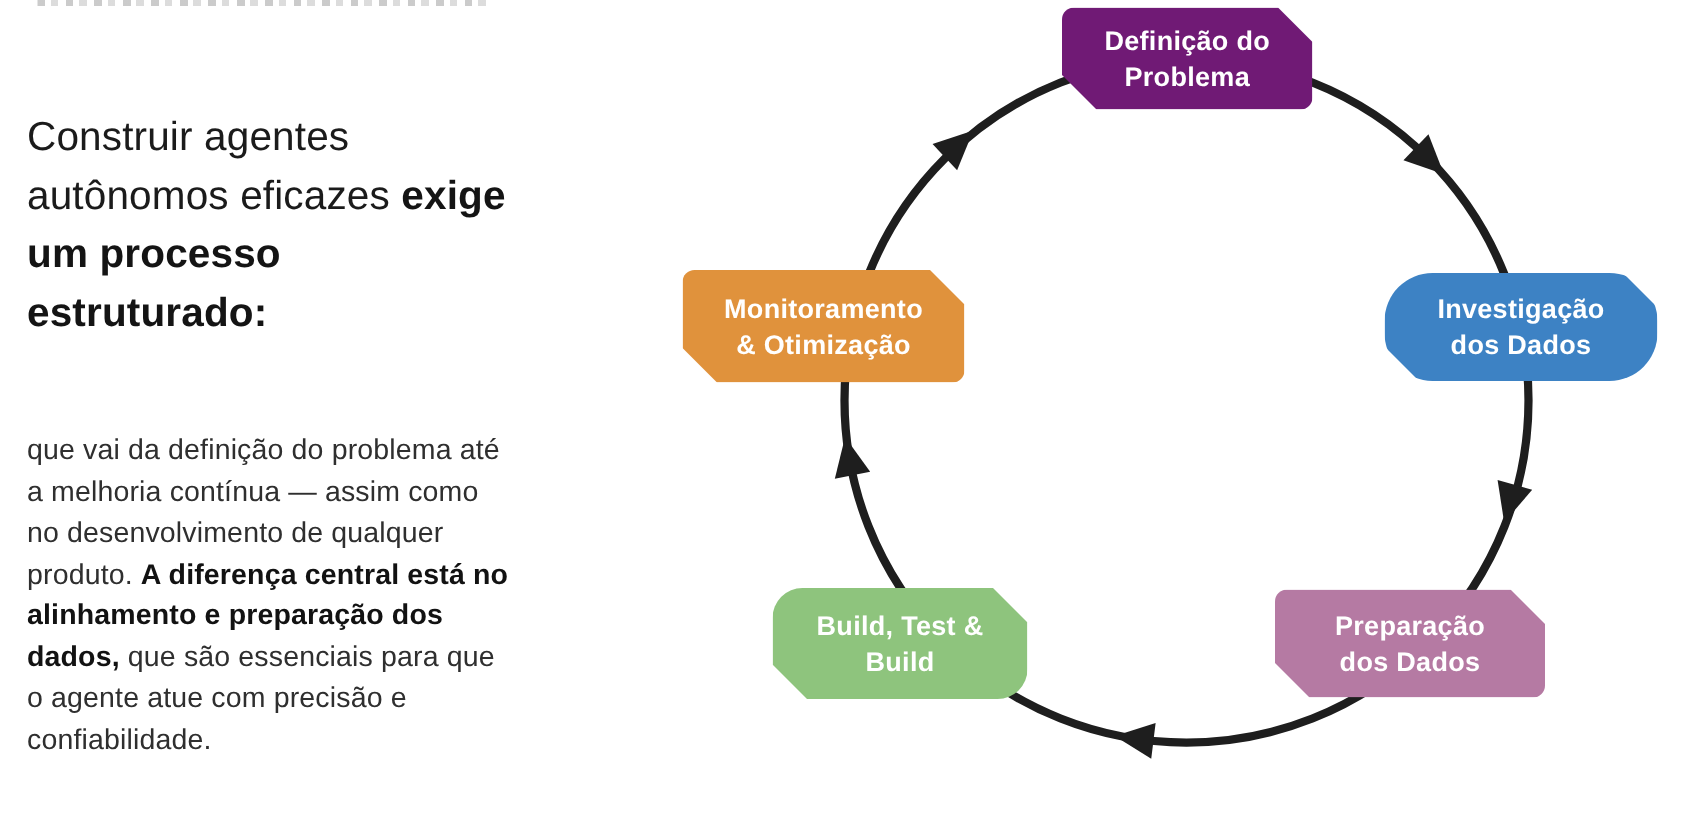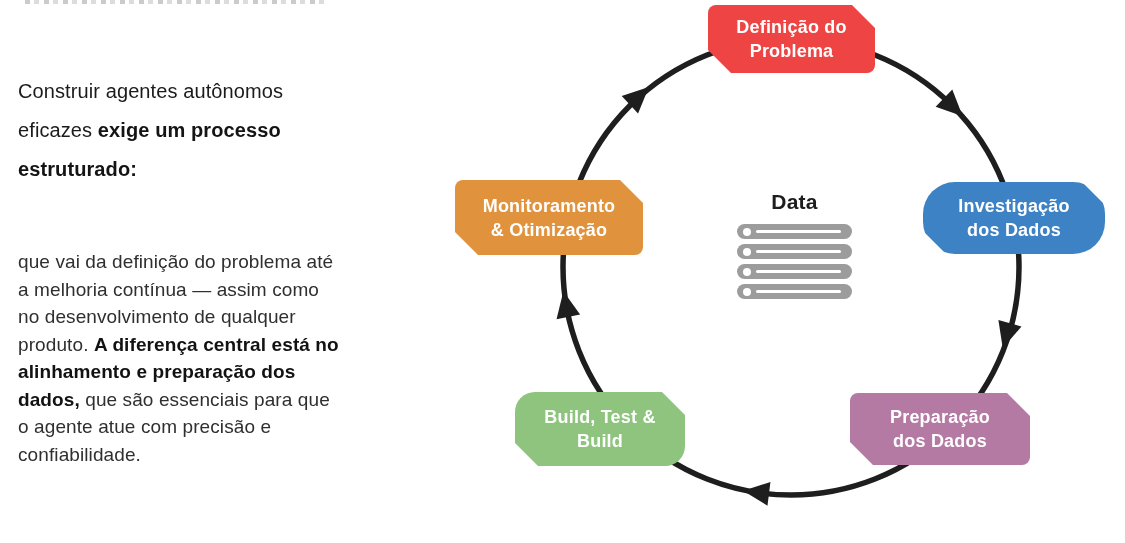--- a/index.html
+++ b/index.html
@@ -25,21 +25,21 @@
     opacity: .85;
   }
 
   
   .left-panel {
     position: absolute;
     left: 18px; top: 72px;
     width: 322px;
   }
   .heading {
-    font-size: 20px;
+    font-size: 27px;
     line-height: 39px;
     font-weight: 400;
     color: #1b1b1b;
     letter-spacing: .1px;
   }
   .heading strong { font-weight: 700; color: #141414; }
   .description {
     margin-top: 59px;
     font-size: 19px;
     line-height: 27.5px;
@@ -130,43 +130,34 @@
 
   <svg class="cycle-svg" viewBox="0 0 1125 543">
     <circle cx="791" cy="267" r="228" fill="none" stroke-width="5.5" style="stroke: rgb(30, 30, 30);"></circle>
     <polygon points="-7,-12 19,0 -7,12" transform="translate(635,100) rotate(-43)" style="fill: rgb(30, 30, 30);"></polygon>
     <polygon points="-7,-12 19,0 -7,12" transform="translate(949,103) rotate(44)" style="fill: rgb(30, 30, 30);"></polygon>
     <polygon points="-7,-12 19,0 -7,12" transform="translate(1008,330) rotate(106)" style="fill: rgb(30, 30, 30);"></polygon>
     <polygon points="-7,-12 19,0 -7,12" transform="translate(762,493) rotate(187)" style="fill: rgb(30, 30, 30);"></polygon>
     <polygon points="-7,-12 19,0 -7,12" transform="translate(567,310) rotate(-101)" style="fill: rgb(30, 30, 30);"></polygon>
   </svg>
 
-  <div class="stage stage-definicao" style="background: #ef4444;">
+  <div class="stage stage-definicao" style="background: #701a75;">
     <span><span>Definição do</span><br><span>Problema</span></span>
   </div>
 
   <div class="stage stage-investigacao" style="background: rgb(61, 130, 196); border-radius: 32px;">
     <span><span>Investigação</span><br><span>dos Dados</span></span>
   </div>
 
   <div class="stage stage-preparacao" style="background: rgb(181, 122, 163);">
     <span><span>Preparação</span><br><span>dos Dados</span></span>
   </div>
 
   <div class="stage stage-build" style="background: rgb(142, 196, 125);">
     <span><span>Build, Test &amp;</span><br><span>Build</span></span>
   </div>
 
   <div class="stage stage-monitoramento" style="background: rgb(224, 146, 60);">
     <span><span>Monitoramento</span><br><span>&amp; Otimização</span></span>
   </div>
 
-  <div class="center-group" style="--bar-color: #9c9c9c;">
-    <div class="data-title">Data</div>
-    <div class="data-bars">
-      <div class="data-bar"></div>
-      <div class="data-bar"></div>
-      <div class="data-bar"></div>
-      <div class="data-bar"></div>
-    </div>
-  </div>
 
 </div>
 
 </body></html>

